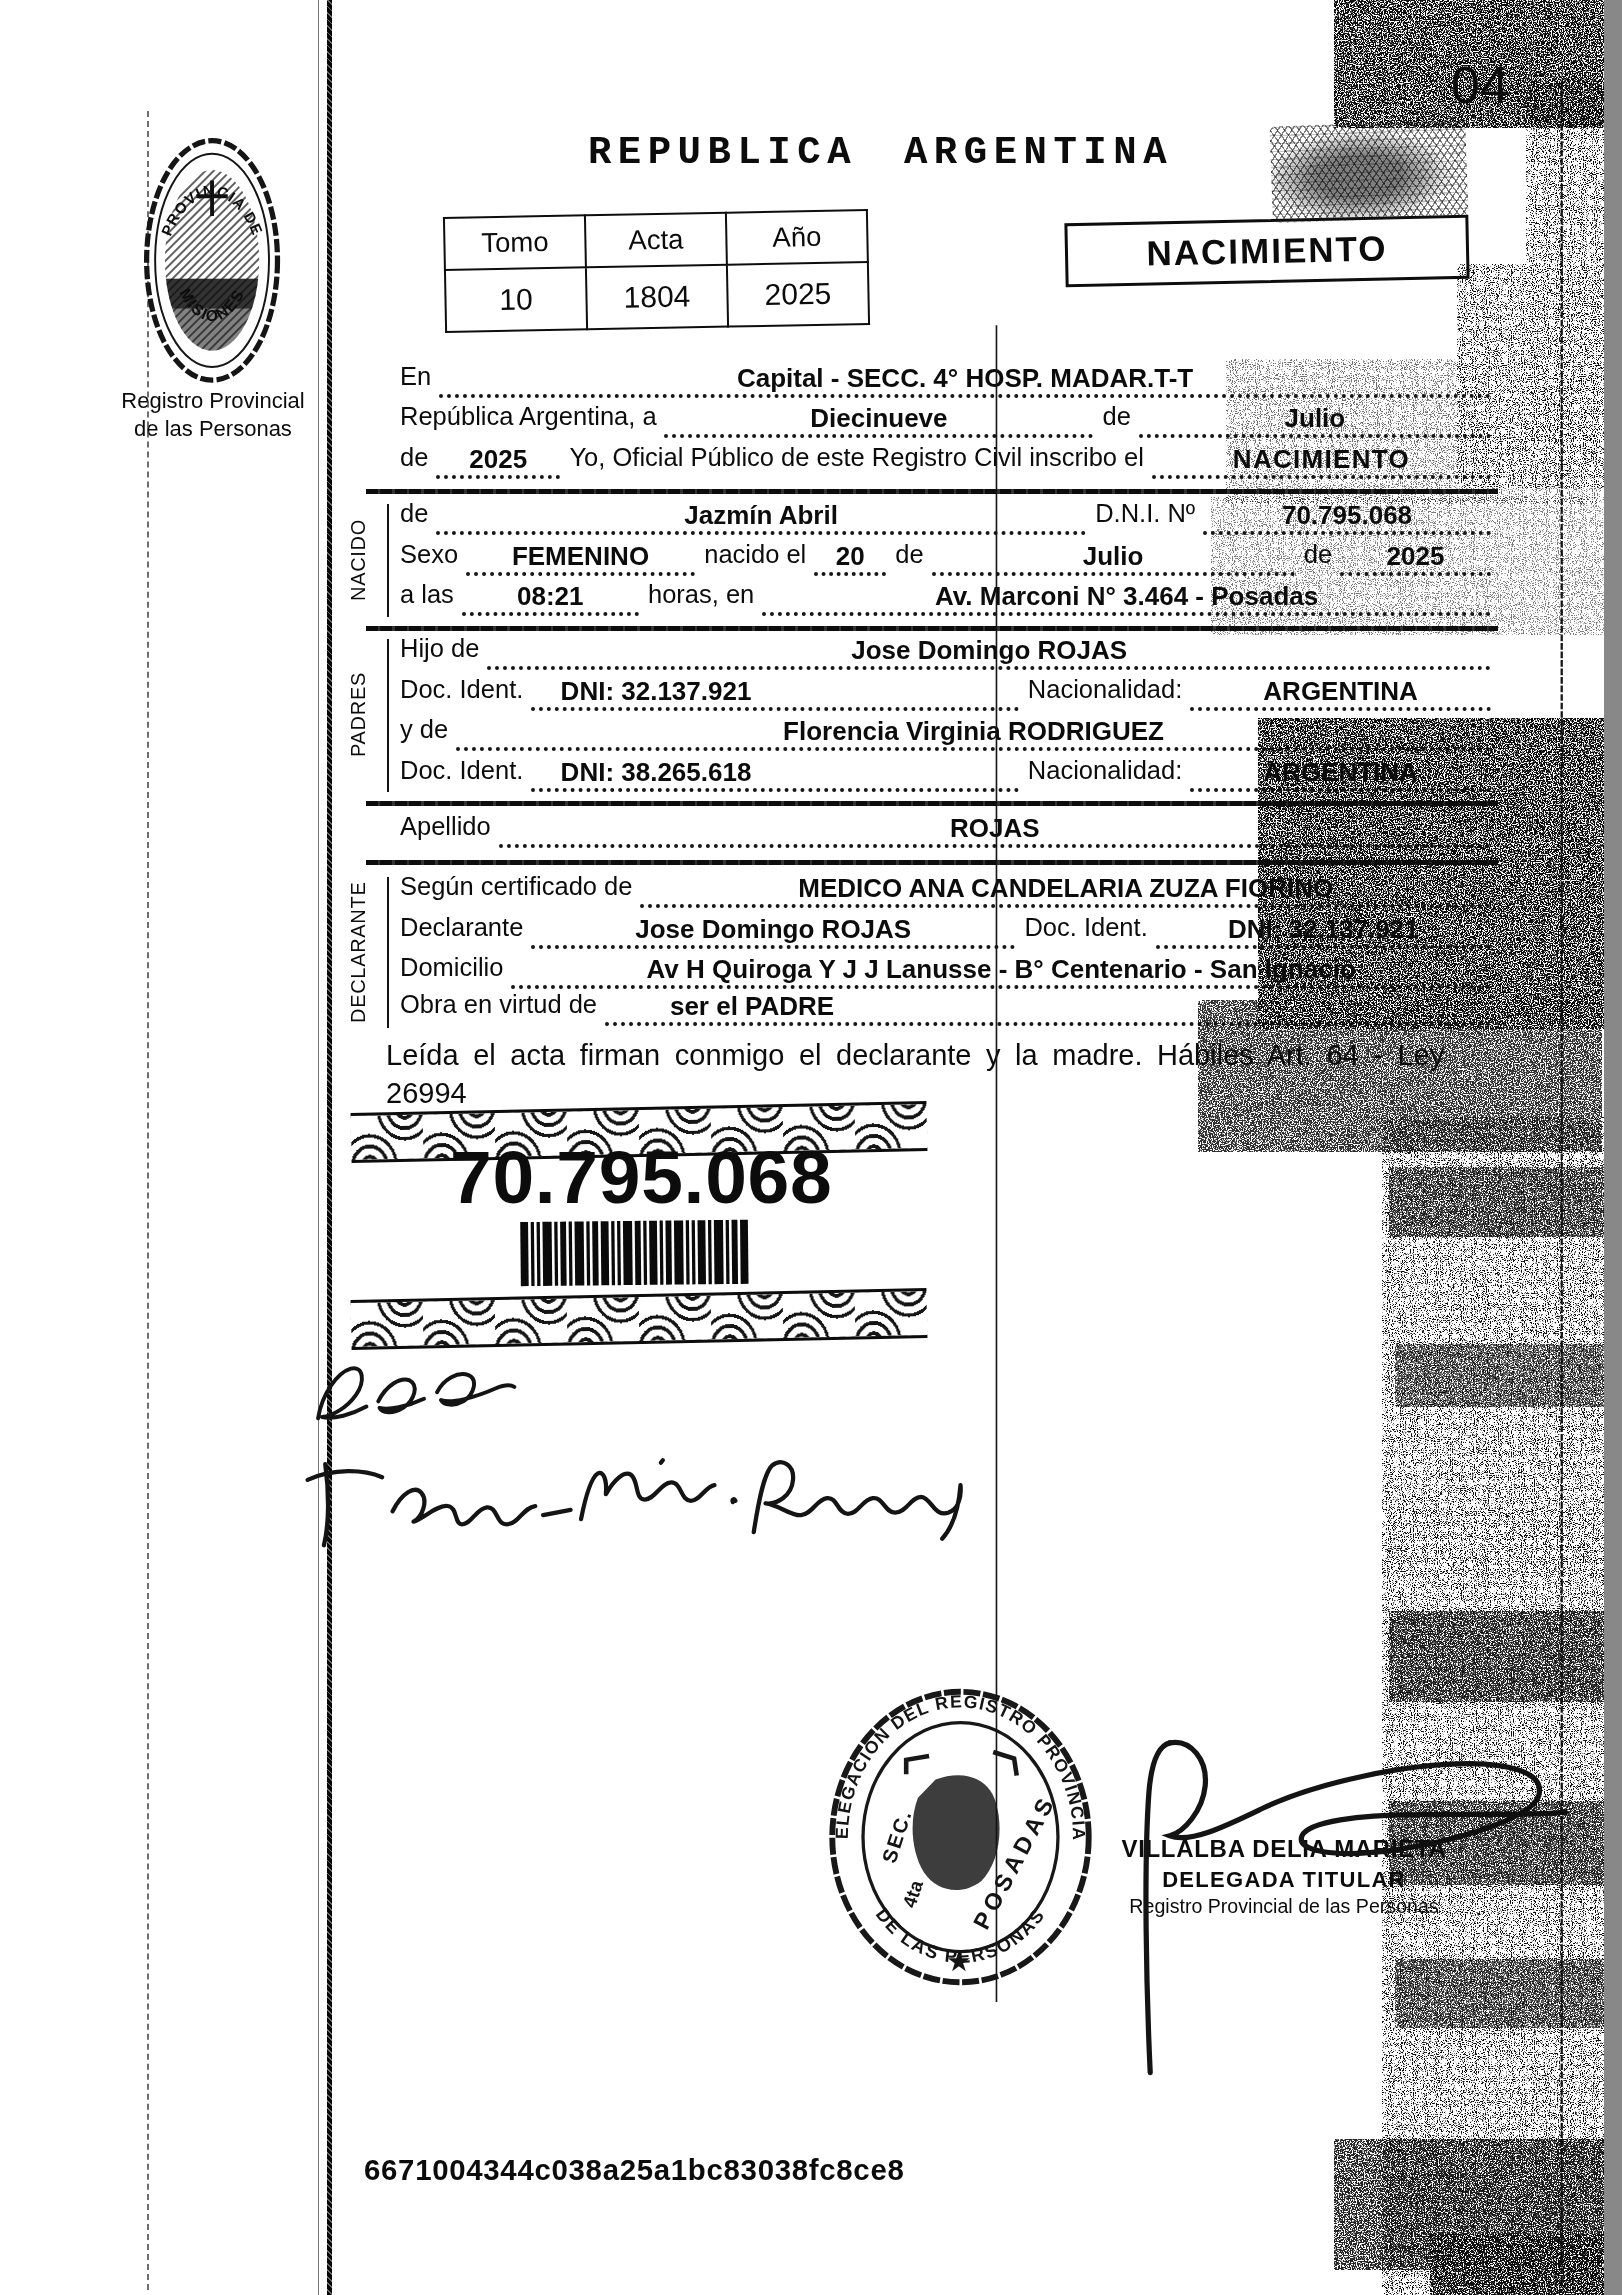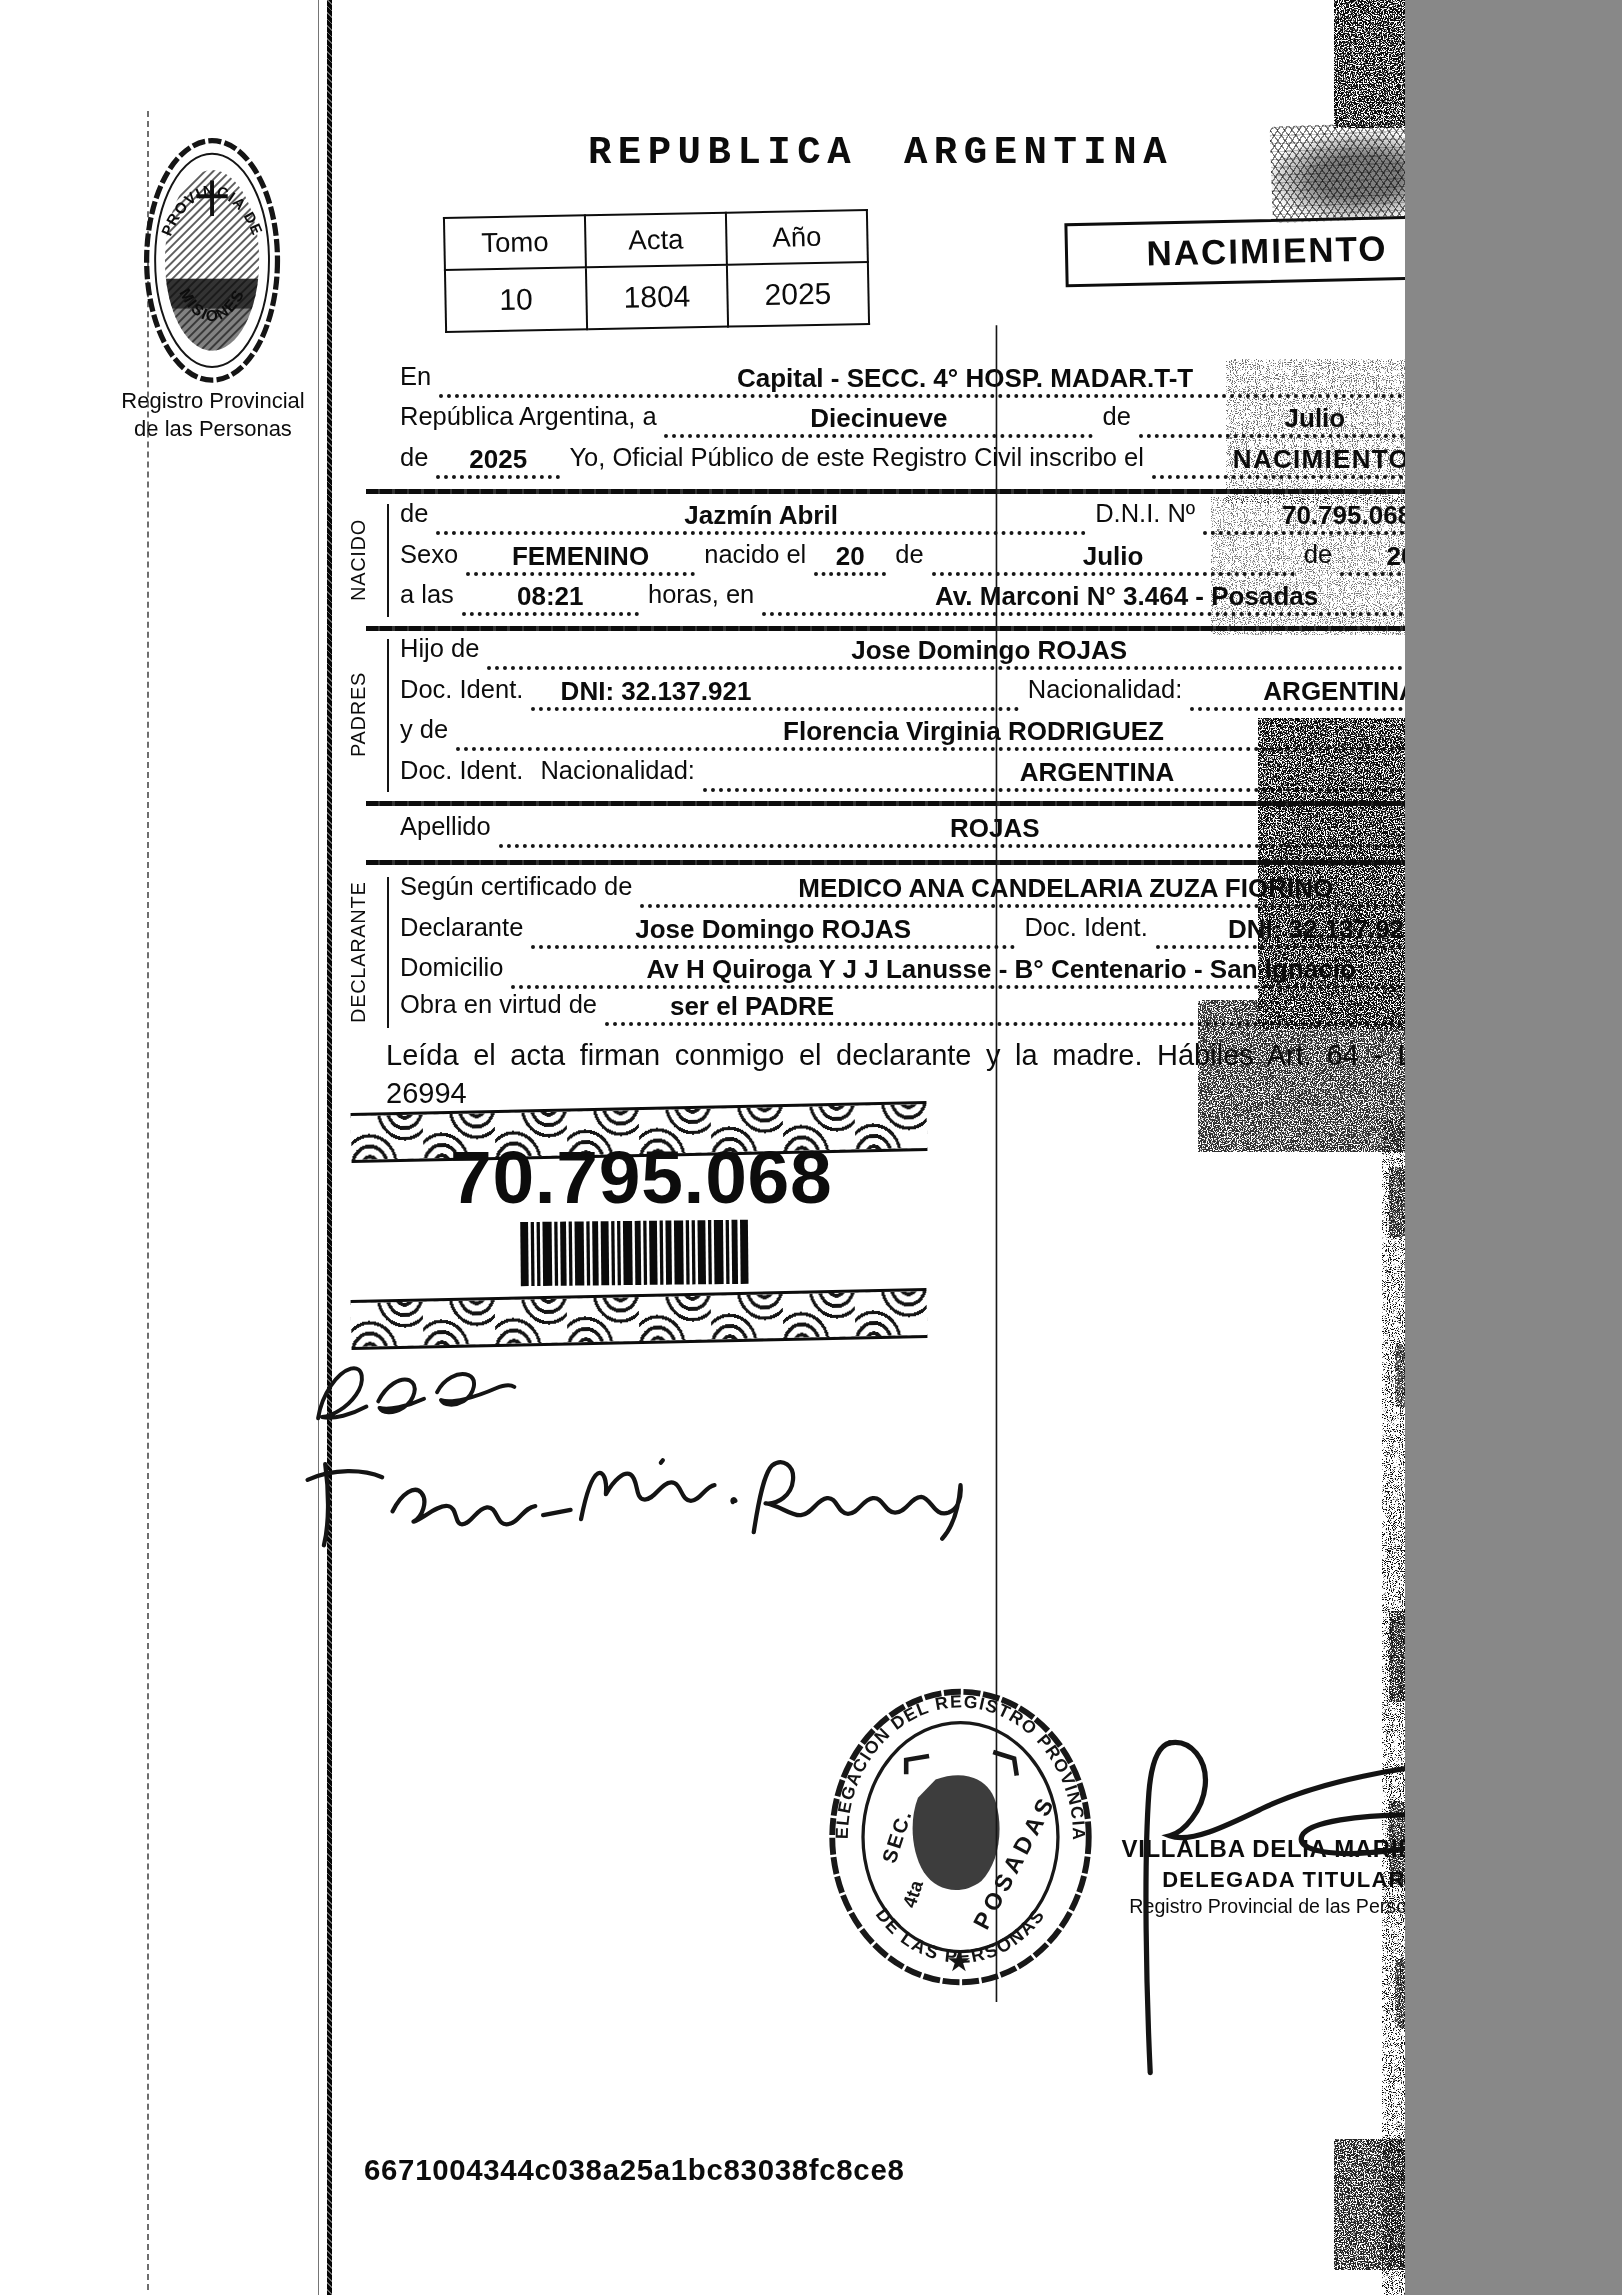--- a/index.html
+++ b/index.html
@@ -1,16 +1,16 @@
 <!DOCTYPE html>
 <html style="font-size:10.5px"><head>
 <meta charset="utf-8">
 <style>
   html,body{margin:0;padding:0;background:#888;}
-  #page{position:relative;width:1405px;height:2295px;background:#ffffff;overflow:hidden;
+  #page{position:relative;width:1604px;height:2295px;background:#ffffff;overflow:hidden;
         font-family:"Liberation Sans",sans-serif;color:#0c0c0c;}
   .abs{position:absolute;}
   
   .dash-left{left:147px;top:111px;height:2179px;width:0;border-left:2px dashed #4a4a4a;opacity:.8;z-index:3;}
   .rule-thin{left:318px;top:0;height:2295px;width:1.3px;background:#2b2b2b;opacity:.65;z-index:3;}
   .rule-hatch{left:327px;top:0;height:2295px;width:4.6px;z-index:3;
       background:repeating-linear-gradient(45deg,#050505 0 3.3px,#6a6a6a 3.3px 4.6px);}
   
   .title{left:563px;top:131px;width:635px;text-align:center;font-family:"Liberation Mono",monospace;
       font-weight:bold;font-size:39px;letter-spacing:6.5px;word-spacing:17px;z-index:2;}
@@ -163,20 +163,21 @@
     <span class="lead grow">ARGENTINA</span>
   </div>
 
   <div class="row" style="top:717px">
     <span class="lbl">y de</span>
     <span class="lead grow">Florencia Virginia RODRIGUEZ</span>
   </div>
 
   <div class="row" style="top:758px">
     <span class="lbl">Doc. Ident.</span>
+    <span class="lead left" style="flex:0 0 458px">DNI: 38.265.618</span>
     <span class="lbl mid">Nacionalidad:</span>
     <span class="lead grow">ARGENTINA</span>
   </div>
 
   <div class="hr" style="top:801px"></div>
 
   <div class="row" style="top:814px">
     <span class="lbl">Apellido</span>
     <span class="lead grow">ROJAS</span>
   </div>

